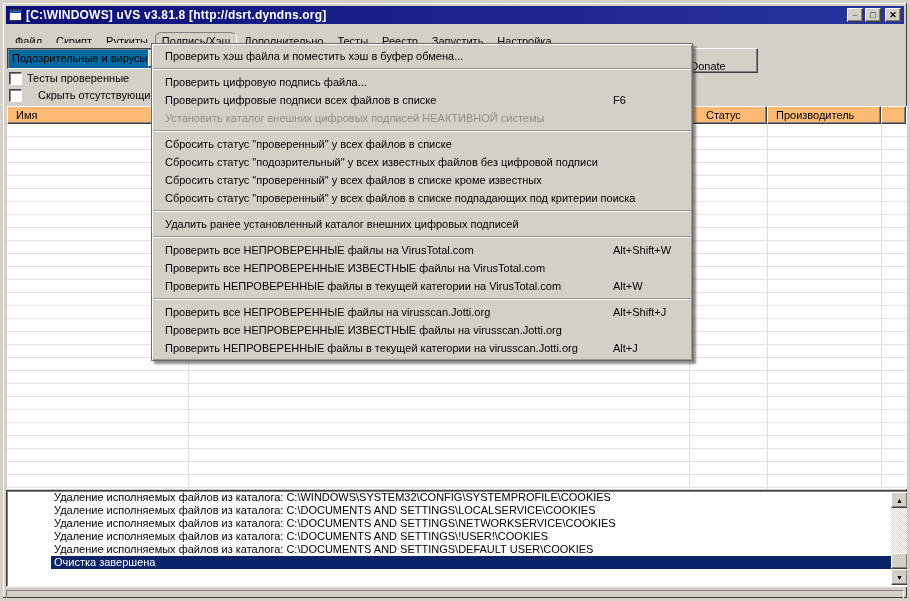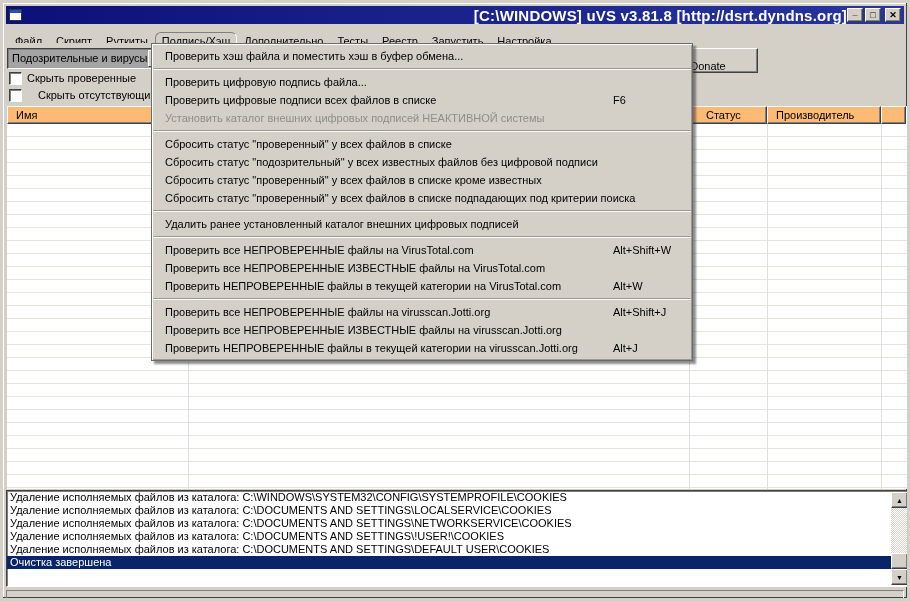--- a/index.html
+++ b/index.html
@@ -9,39 +9,39 @@
   .window { position:relative; width:910px; height:601px; background:#d4d0c8;
             border:3px solid #d4d0c8; box-shadow: inset -1px -1px 0 #404040, inset 1px 1px 0 #fff;
             overflow:hidden; }
 
   
   .titlebar { position:absolute; left:3px; top:3px; right:3px; height:18px;
               background:linear-gradient(to right,#0c1079,#28359e);
               display:flex; align-items:center; padding:0 3px; }
   .app-icon { width:13px; height:12px; background:#fff; border:1px solid #333; margin-right:4px; position:relative; flex:0 0 auto; }
   .app-icon::before { content:""; position:absolute; left:0; top:0; right:0; height:3px; background:#2a4fb0; }
-  .title-text { color:#fff; font-weight:bold; font-size:15px; white-space:nowrap; flex:1 1 auto;
-                overflow:hidden; letter-spacing:.2px;text-align:right; }
+  .title-text { color:#fff; font-weight:bold; font-size:12px; white-space:nowrap; flex:1 1 auto;
+                overflow:hidden; letter-spacing:.2px; }
   .win-btns { display:flex; gap:2px; flex:0 0 auto; }
   .win-btn { width:16px; height:14px; background:#d4d0c8; border:1px solid;
              border-color:#fff #404040 #404040 #fff; box-shadow: inset -1px -1px 0 #808080;
              display:flex; align-items:center; justify-content:center;
              font-size:9px; font-weight:bold; line-height:1; }
   .win-btn.minimize span { transform:translateY(-3px); }
   .win-btn.close { margin-left:2px; }
 
   
   .menubar { position:absolute; left:3px; top:21px; right:3px; height:33px;
              display:flex; align-items:center; padding-left:2px; background:#d4d0c8; }
   .menu-title { padding:2px 6px; white-space:nowrap; border:1px solid transparent; }
   .menu-title.active { border-color:#808080 #fff #fff #808080;border-radius:6px; }
 
   
   .toolbar { position:absolute; left:3px; top:40px; right:3px; height:63px; background:#d4d0c8; }
-  .combo { position:absolute; left:1px; top:5px; width:160px; height:21px; background:#a3a3a3;
+  .combo { position:absolute; left:1px; top:5px; width:160px; height:21px; background:#0369a1;
            border:1px solid; border-color:#404040 #fff #fff #404040;
            box-shadow: inset 1px 1px 0 #808080; padding:3px 4px; white-space:nowrap; overflow:hidden; }
   .combo-arrow { position:absolute; right:1px; top:1px; width:17px; height:17px; background:#d4d0c8;
                  border:1px solid; border-color:#fff #404040 #404040 #fff;
                  display:flex; align-items:center; justify-content:center; font-size:7px; }
   .chk-row { position:absolute; left:3px; display:flex; align-items:center; gap:5px; height:14px; }
   .chk-box { width:13px; height:13px; background:#fff; border:1px solid;
              border-color:#404040 #fff #fff #404040; box-shadow: inset 1px 1px 0 #808080; }
   .btn { position:absolute; background:#d4d0c8; border:1px solid;
          border-color:#fff #404040 #404040 #fff; box-shadow: inset -1px -1px 0 #808080;
@@ -65,21 +65,21 @@
                            3px 3px 2px rgba(50,50,50,0.55); }
   .mi { position:relative; height:18px; line-height:18px; padding-left:12px; white-space:nowrap; }
   .mi .sc { position:absolute; left:460px; top:0; }
   .mi.disabled { color:#8e8e88; }
   .msep { height:0; border-top:1px solid #9a9a94; border-bottom:1px solid #fff; margin:3px 0; }
 
   
   .logbox { position:absolute; left:3px; top:487px; width:904px; height:97px; background:#fff;
             border:1px solid; border-color:#404040 #fff #fff #404040;
             box-shadow: inset 1px 1px 0 #808080; overflow:hidden; }
-  .log-line { height:13px; line-height:13px; padding-left:3px; white-space:nowrap; margin-right:17px; }
+  .log-line { height:13px; line-height:13px; padding-left:3px; white-space:nowrap; margin-right:17px;margin-left:44px; }
   .log-line.selected { background:#0a246a; color:#fff; }
   .scrollbar { position:absolute; right:1px; top:1px; width:17px; bottom:1px;
                background-color:#ebe8e2;
                background-image:conic-gradient(#ffffff 0 25%, #d9d5cc 0 50%, #ffffff 0 75%, #d9d5cc 0);
                background-size:2px 2px; }
   .sb-btn { position:absolute; left:0; width:17px; height:16px; background:#d4d0c8; border:1px solid;
             border-color:#fff #404040 #404040 #fff; box-shadow: inset -1px -1px 0 #808080;
             display:flex; align-items:center; justify-content:center; font-size:7px; line-height:1; }
   .sb-up { top:0; } .sb-down { bottom:0; }
   .sb-thumb { position:absolute; left:0; width:17px; height:16px; bottom:16px; background:#d4d0c8;
@@ -125,21 +125,21 @@
     </div>
 
   <div class="toolbar">
     <div class="combo">
       <span>Подозрительные и вирусы</span>
       <span class="combo-arrow">▼</span>
     </div>
     <div id="chk-container">
         <div class="chk-row" style="top: 28px;">
           <div class="chk-box"></div>
-          <span>Скрыть проверенные</span>
+          <span>Тесты проверенные</span>
         </div>
         <div class="chk-row" style="top: 45px; gap: 16px;">
           <div class="chk-box"></div>
           <span>Скрыть отсутствующие</span>
         </div>
       </div>
     <div class="btn donate">
       <span>Donate</span>
     </div>
   </div>

